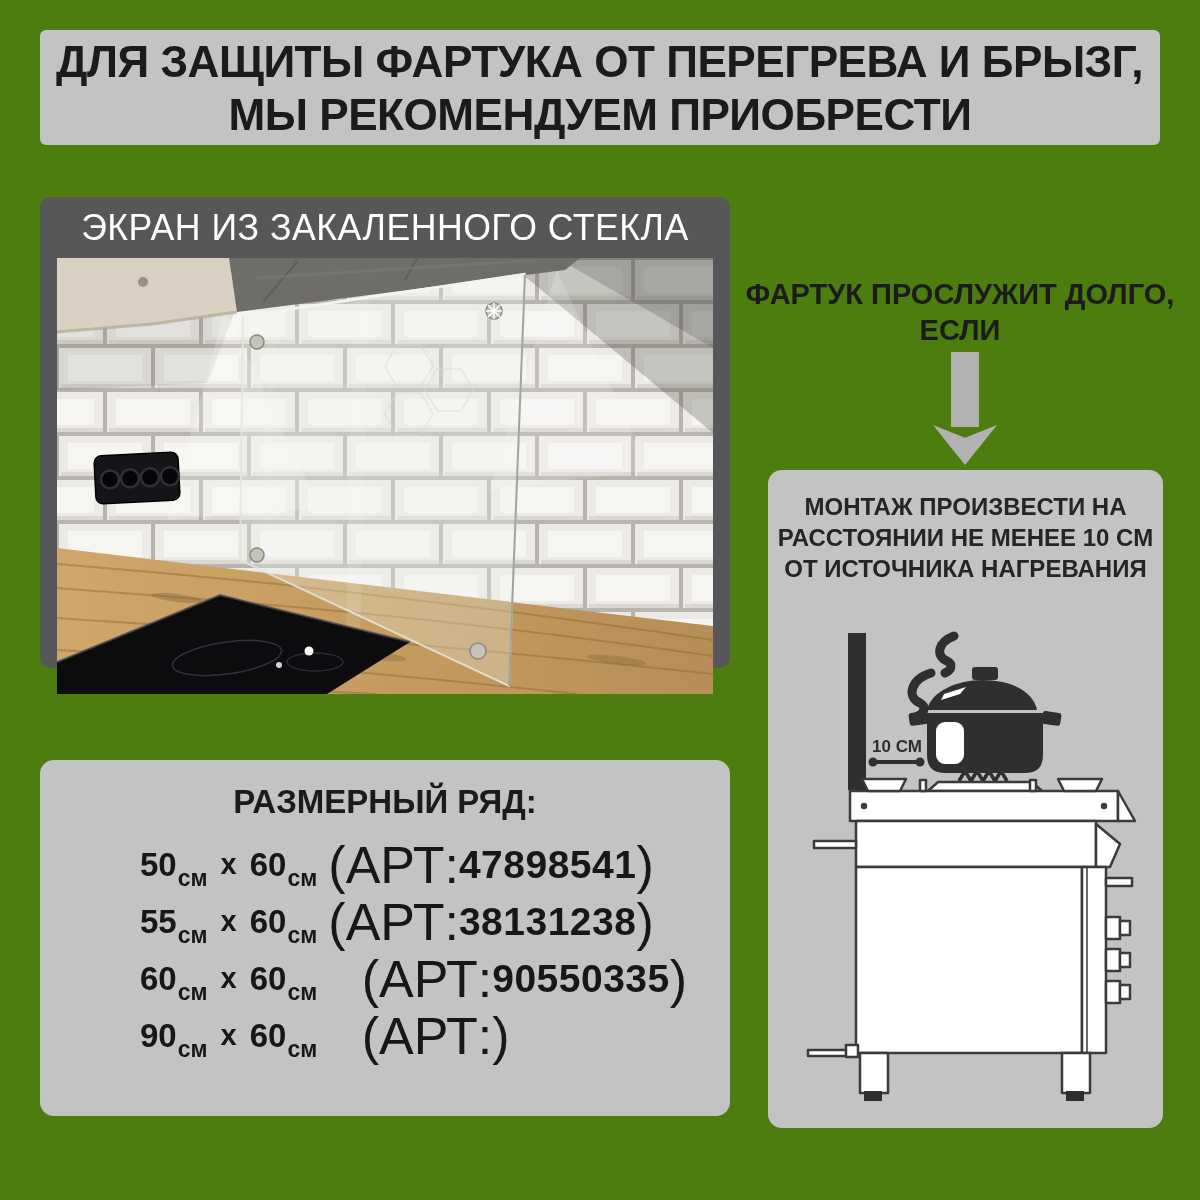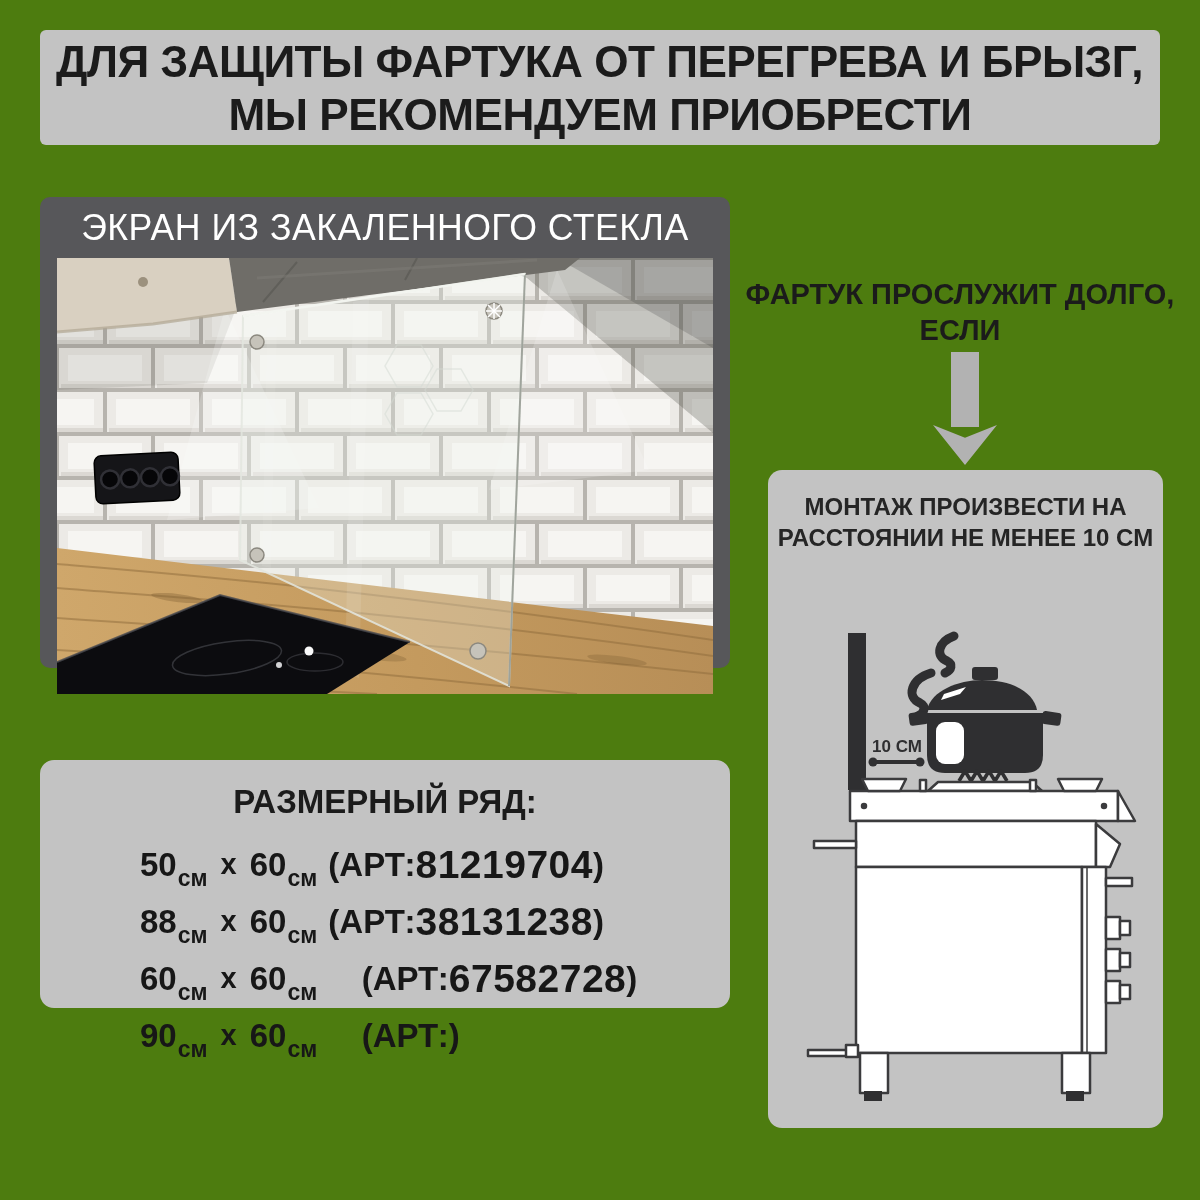--- a/index.html
+++ b/index.html
@@ -24,29 +24,29 @@
   .down-arrow-head{position:absolute;left:933px;top:425px;width:64px;height:40px;background:#b2b2b2;
                    clip-path:polygon(0 0,50% 32%,100% 0,50% 100%);}
 
   
   .mount-box{position:absolute;left:768px;top:470px;width:395px;height:658px;background:#c3c3c3;border-radius:14px;}
   .mount-text{position:absolute;left:8px;top:21px;width:379px;text-align:center;
               font-size:24px;font-weight:600;line-height:31px;color:#252525;}
   .stove-svg{position:absolute;left:0;top:0;width:395px;height:665px;}
 
   
-  .sizes-box{position:absolute;left:40px;top:760px;width:690px;height:248px;background:#c3c3c3;border-radius:14px;}
+  .sizes-box{position:absolute;left:40px;top:760px;width:690px;height:356px;background:#c3c3c3;border-radius:14px;}
   .sizes-title{position:absolute;top:23px;width:100%;text-align:center;font-size:33px;font-weight:bold;color:#1b1b1b;}
   .size-lines{position:absolute;left:100px;top:76px;width:560px;}
   .size-line{height:57px;display:flex;align-items:center;white-space:nowrap;color:#171717;}
   .num{font-size:33px;font-weight:600;}
   .unit{font-size:23px;font-weight:600;padding-left:1px;position:relative;top:4px;margin-top:20px;}
   .xsep{font-size:29px;font-weight:600;margin:0 13px;}
   .sp{font-size:40px;white-space:pre;}
-  .paren{font-size:33px;font-weight:700;}
+  .paren{font-size:52px;font-weight:400;}
   .art-num{font-size:39px;font-weight:bold;letter-spacing:0.5px;}
 </style>
 </head>
 <body>
 
 <div class="page">
 
   <div class="banner">
     <div>ДЛЯ ЗАЩИТЫ ФАРТУКА ОТ ПЕРЕГРЕВА И БРЫЗГ,</div>
     <div>МЫ РЕКОМЕНДУЕМ ПРИОБРЕСТИ</div>
@@ -157,20 +157,21 @@
     <div>ФАРТУК ПРОСЛУЖИТ ДОЛГО,</div>
     <div>ЕСЛИ</div>
   </div>
   <div class="down-arrow"></div>
   <div class="down-arrow-head"></div>
 
   <div class="mount-box">
     <div class="mount-text">
       <div>МОНТАЖ ПРОИЗВЕСТИ НА</div>
       <div>РАССТОЯНИИ НЕ МЕНЕЕ 10 СМ</div>
+      <div>ОТ ИСТОЧНИКА НАГРЕВАНИЯ</div>
     </div>
 
     <svg class="stove-svg" viewBox="0 0 395 665" aria-hidden="true">
       <g stroke="#3b3b3d" stroke-width="2.5" fill="#ffffff" stroke-linejoin="round">
 
         <rect x="80" y="163" width="18" height="157" fill="#2f2f31" stroke="none"></rect>
 
         <g fill="none" stroke="#2f2f31" stroke-width="9" stroke-linecap="round">
           <path d="M186,166 C170,172 167,186 179,191 C185,194 184,200 177,203"></path>
           <path d="M163,203 C143,209 138,227 152,233 C158,236 157,243 150,246"></path>
@@ -245,45 +246,45 @@
     <div class="size-lines">
 
       <div class="size-line">
         <span class="num">50</span>
           <span class="unit">см</span>
           <span class="xsep">x</span>
           <span class="num">60</span>
           <span class="unit">см</span>
           <span class="sp"> </span>
           <span class="paren">(АРТ:</span>
-          <span class="art-num">81219704</span>
+          <span class="art-num">47898541</span>
           <span class="paren">)</span>
       </div>
 
       <div class="size-line">
-        <span class="num">88</span>
+        <span class="num">55</span>
           <span class="unit">см</span>
           <span class="xsep">x</span>
           <span class="num">60</span>
           <span class="unit">см</span>
           <span class="sp"> </span>
           <span class="paren">(АРТ:</span>
           <span class="art-num">38131238</span>
           <span class="paren">)</span>
       </div>
 
       <div class="size-line">
         <span class="num">60</span>
           <span class="unit">см</span>
           <span class="xsep">x</span>
           <span class="num">60</span>
           <span class="unit">см</span>
           <span class="sp">    </span>
           <span class="paren">(АРТ:</span>
-          <span class="art-num">67582728</span>
+          <span class="art-num">90550335</span>
           <span class="paren">)</span>
       </div>
 
       <div class="size-line">
         <span class="num">90</span>
           <span class="unit">см</span>
           <span class="xsep">x</span>
           <span class="num">60</span>
           <span class="unit">см</span>
           <span class="sp">    </span>

